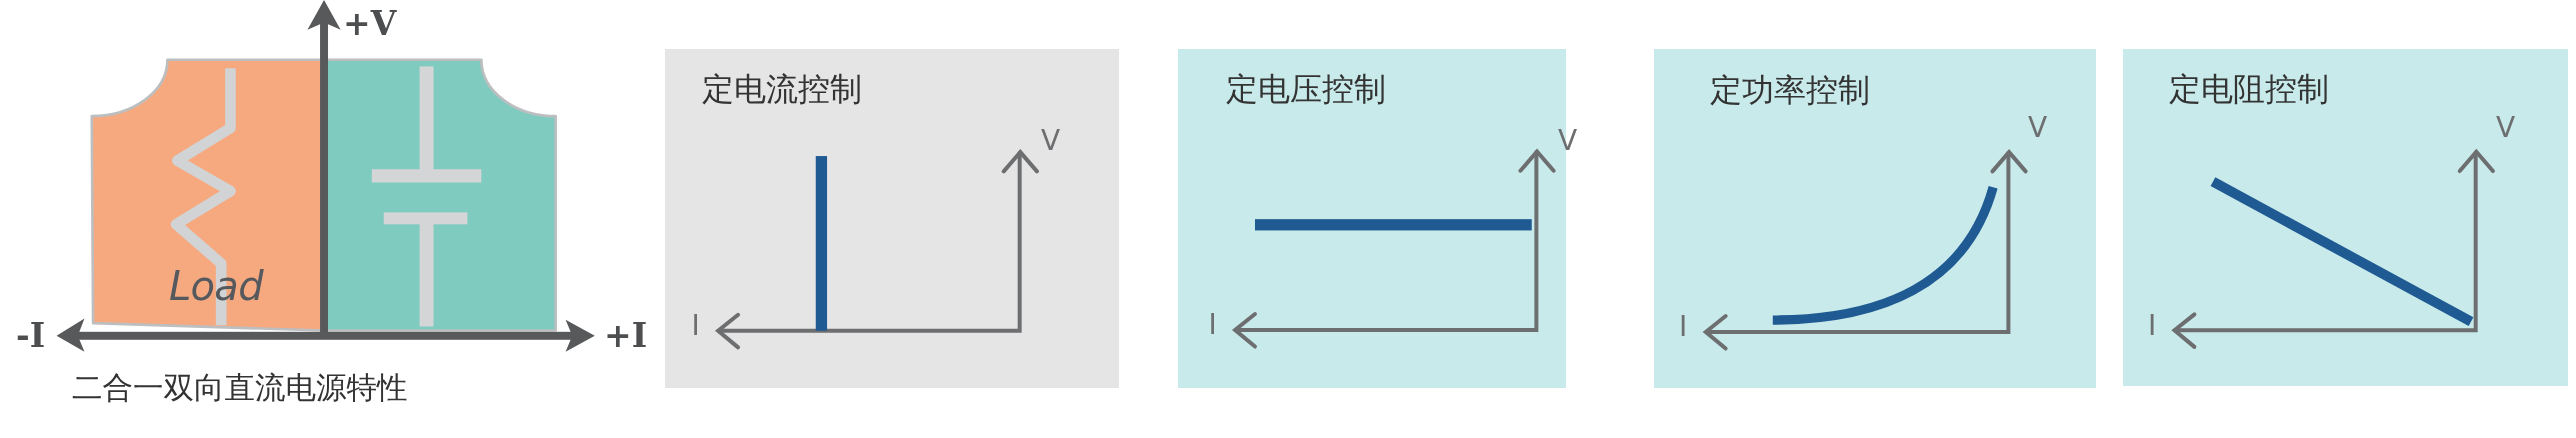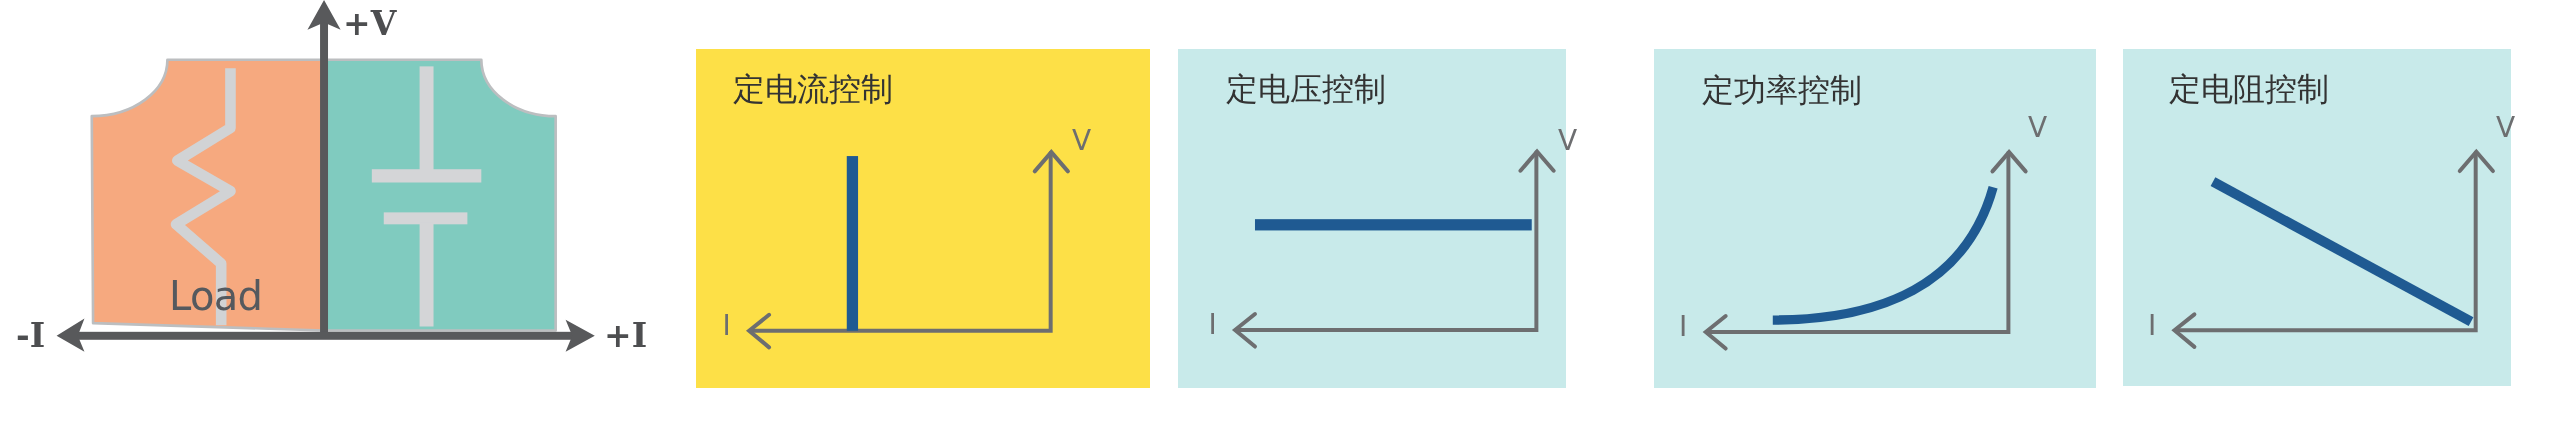--- a/index.html
+++ b/index.html
@@ -50,25 +50,26 @@
       <rect x="110" y="500" width="760" height="12"></rect>
       <path d="M85,506 L127,480 L117,506 L127,530 Z"></path>
       <path d="M896,506 L852,482 L862,506 L852,530 Z"></path>
     </g>
   </svg>
 
   <div class="axis-label-serif" style="left:343px; top:6.6px;">+V</div>
   <div class="axis-label-serif" style="left:16px; top:319px;">-I</div>
   <div class="axis-label-serif" style="left:604px; top:319px;">+I</div>
 
-  <div class="region-label" style="left:169px; top:276px;">Load</div>
+  <div class="region-label" style="left:169px; top:266px;font-style:italic;">Load</div>
 
+  <div class="caption">二合一双向直流电源特性</div>
 </div>
 
-<div class="panel" style="left:696px; width:454px; background:#fde047;">
+<div class="panel" style="left:665px; width:454px; background:#e5e5e5;">
   <div class="panel-title">定电流控制</div>
   <svg width="443" height="339" viewBox="0 0 667 510">
     <g fill="none" stroke="#6d6e70" stroke-width="6" stroke-linecap="round">
       <polyline points="82,424 534,424 534,156"></polyline>
       <polyline points="110,400 80,424 110,449"></polyline>
       <polyline points="510,184 535,155 560,184"></polyline>
     </g>
     <rect x="227" y="161" width="17" height="263" fill="#1f5a92"></rect>
   </svg>
   <div class="mini-label" style="left:26.6px; top:263px;">I</div>
@@ -83,34 +84,34 @@
       <polyline points="116,399 86,423 116,448"></polyline>
       <polyline points="516,183 541,154 566,183"></polyline>
     </g>
     <rect x="116" y="256" width="417" height="17" fill="#1f5a92"></rect>
   </svg>
   <div class="mini-label" style="left:30.5px; top:262px;">I</div>
   <div class="mini-label" style="left:380px; top:78px;">V</div>
 </div>
 
 <div class="panel" style="left:1654px; width:442px; background:#c8eaea;">
-  <div class="panel-title" style="left:48px; top:25px;">定功率控制</div>
+  <div class="panel-title" style="left:56px; top:25px;">定功率控制</div>
   <svg width="442" height="339" viewBox="0 0 666 510">
     <g fill="none" stroke="#6d6e70" stroke-width="6" stroke-linecap="round">
       <polyline points="80,426 534,426 534,156"></polyline>
       <polyline points="108,402 78,426 108,451"></polyline>
       <polyline points="510,184 535,155 560,184"></polyline>
     </g>
     <path d="M179,408 C340,408 470,356 511,208" fill="none" stroke="#1f5a92" stroke-width="14"></path>
   </svg>
   <div class="mini-label" style="left:25px; top:264px;">I</div>
   <div class="mini-label" style="left:374px; top:65px;">V</div>
 </div>
 
-<div class="panel" style="left:2123px; width:388px; height:337px; background:#c8eaea;">
+<div class="panel" style="left:2123px; width:445px; height:337px; background:#c8eaea;">
   <div class="panel-title" style="left:46px;">定电阻控制</div>
   <svg width="442" height="337" viewBox="0 0 665 508">
     <g fill="none" stroke="#6d6e70" stroke-width="6" stroke-linecap="round">
       <polyline points="79,424 531,424 531,156"></polyline>
       <polyline points="107,400 77,424 107,449"></polyline>
       <polyline points="507,184 532,155 557,184"></polyline>
     </g>
     <line x1="135" y1="200" x2="524" y2="411" stroke="#1f5a92" stroke-width="15"></line>
   </svg>
   <div class="mini-label" style="left:25px; top:263px;">I</div>

